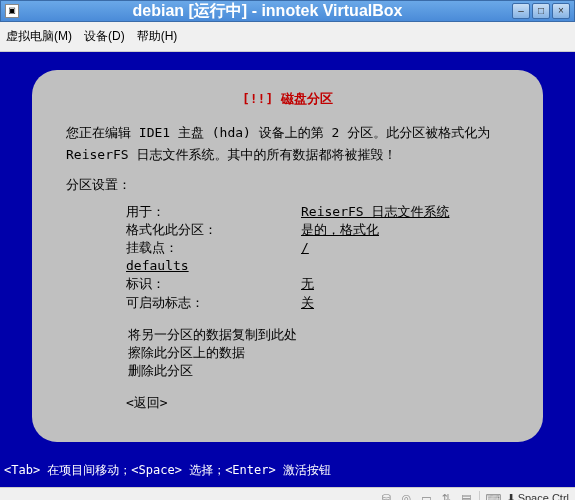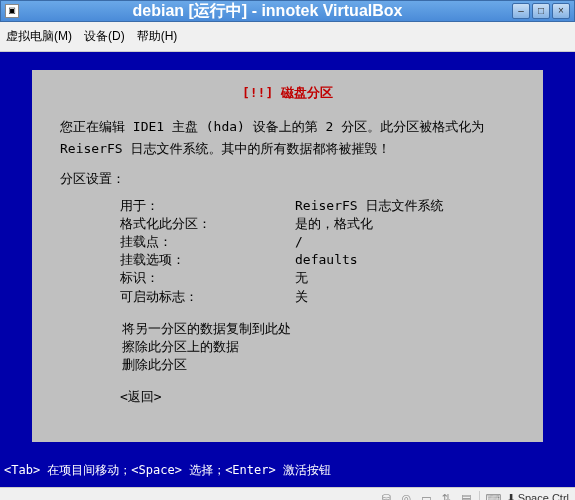--- a/index.html
+++ b/index.html
@@ -75,21 +75,22 @@
     position: relative;
     font-family: "SimSun", monospace;
   }
   .installer-box {
     position: absolute;
     top: 18px;
     left: 32px;
     right: 32px;
     bottom: 45px;
     background: #c0c0c0;
-    padding: 10px;
+    padding: 16px;
+    border-radius: 25px;
   }
   .installer-inner {
     margin: 0;
     padding: 14px 18px;
     height: 100%;
     position: relative;
   }
   .box-title-line {
     position: absolute;
     top: 4px;
@@ -120,20 +121,21 @@
     margin-top: 6px;
   }
   .settings-row {
     display: flex;
   }
   .settings-key {
     width: 175px;
   }
   .settings-val {
     flex: 1;
+    text-decoration: underline;
   }
   .action-list {
     margin-left: 60px;
     margin-top: 14px;
   }
   .action-item {
     padding: 0 2px;
     cursor: pointer;
   }
   .action-item.selected {
@@ -222,21 +224,20 @@
           </div>
           <div class="settings-row">
             <div class="settings-key">格式化此分区：</div>
             <div class="settings-val">是的，格式化</div>
           </div>
           <div class="settings-row">
             <div class="settings-key">挂载点：</div>
             <div class="settings-val">/</div>
           </div>
           <div class="settings-row">
-            <div class="settings-key">挂载选项：</div>
             <div class="settings-val">defaults</div>
           </div>
           <div class="settings-row">
             <div class="settings-key">标识：</div>
             <div class="settings-val">无</div>
           </div>
           <div class="settings-row">
             <div class="settings-key">可启动标志：</div>
             <div class="settings-val">关</div>
           </div>

